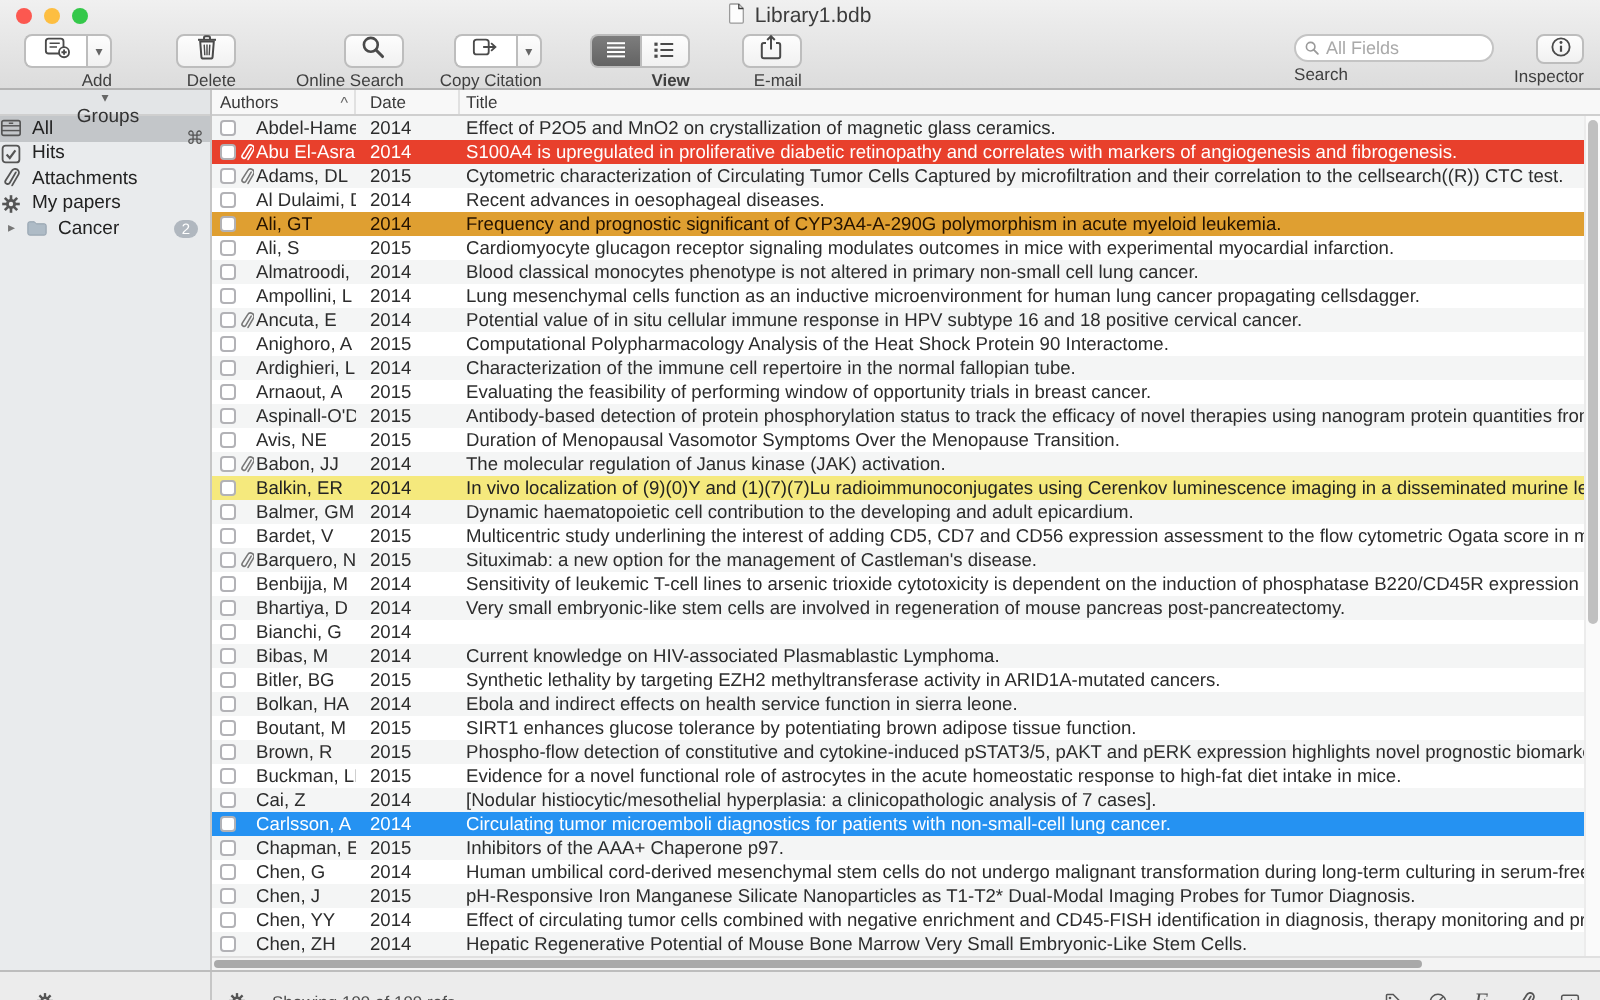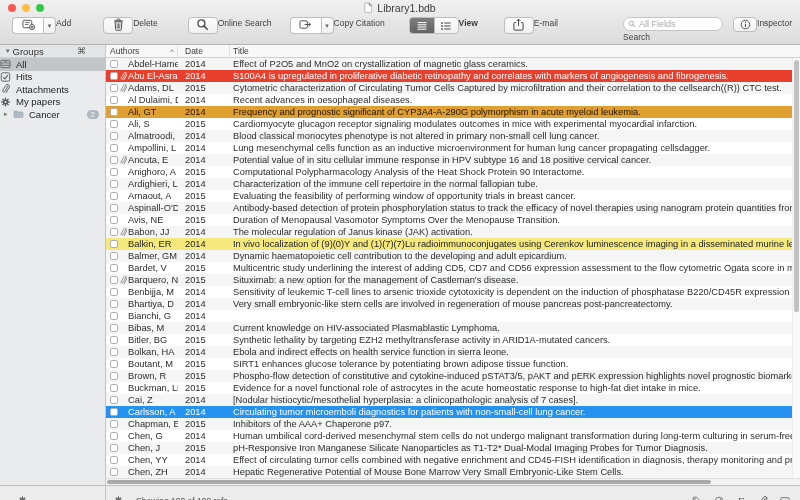--- a/index.html
+++ b/index.html
@@ -9,21 +9,21 @@
   
   .chrome { height:45px; background:linear-gradient(#f0f0f0,#dcdcdc); border-bottom:1px solid #b3b3b3; position:relative; }
   .titlebar { height:16px; display:flex; align-items:center; justify-content:center; position:relative; }
   .lights { position:absolute; left:8px; top:4px; display:flex; gap:6px; }
   .light { width:8px; height:8px; border-radius:50%; }
   .light.r { background:var(--traffic_red); } .light.y { background:var(--traffic_yellow); } .light.g { background:var(--traffic_green); }
   .wtitle { font-size:10.5px; color:#3c3c3c; display:flex; align-items:center; gap:4px; }
   .wtitle svg { width:9px; height:11px; }
 
   .toolbar { display:flex; align-items:flex-start; padding:1px 8px 0 12px; }
-  .tb-group { display:flex; flex-direction:row; align-items:flex-start; }
+  .tb-group { display:flex; flex-direction:column; align-items:flex-end; }
   .tb-label { font-size:8.5px; color:#3f3f3f; margin-top:1px; white-space:nowrap; }
   .btn { height:17px; background:linear-gradient(#fdfdfd,#f1f1f1); border:1px solid #bdbdbd; border-radius:4px; display:flex; align-items:center; justify-content:center; color:#4a4a4a; }
   .btn svg { width:13px; height:13px; }
   .split { display:flex; }
   .split .main { width:31px; border-right:0; border-radius:4px 0 0 4px; }
   .split .drop { width:13px; border-radius:0 4px 4px 0; font-size:7px; color:#666; }
   .single { width:30px; }
   .seg { display:flex; }
   .seg .sg { width:25px; height:17px; border:1px solid #bdbdbd; display:flex; align-items:center; justify-content:center; }
   .seg .sg:first-child { border-radius:4px 0 0 4px; border-right:0; }
@@ -35,21 +35,21 @@
   .searchfield { width:100px; height:14px; border:1px solid #c4c4c4; border-radius:8px; background:#fff; display:flex; align-items:center; padding:0 4px; }
   .searchfield svg { width:8px; height:8px; color:#9a9a9a; flex:0 0 auto; }
   .searchfield input { border:0; outline:0; width:100%; font-size:9px; margin-left:3px; background:transparent; color:#333; }
   .searchfield input::placeholder { color:#a9a9a9; }
   .insp { width:24px; height:15px; }
   .insp svg { width:11px; height:11px; }
 
   
   .content { display:flex; height:440px; }
   .sidebar { width:106px; flex:0 0 106px; background:#e9ebed; border-right:1px solid #c6c6c6; font-size:9.5px; }
-  .sb-header { height:13px; display:flex; align-items:center; padding:0 19px 0 6px; border-bottom:1px solid #cfcfcf; background:#e3e5e7; color:#333; }
+  .sb-header { height:13px; display:flex; align-items:center; padding:0 3px 0 6px; border-bottom:1px solid #cfcfcf; background:#e3e5e7; color:#333;flex-direction:column; }
   .sb-header .disc { font-size:7px; color:#666; margin-right:3px; }
   .sb-header .cmd { margin-left:auto; color:#555; font-size:9px; }
   .sb-item { height:12.5px; display:flex; align-items:center; color:#222; }
   .sb-item.sel { background:var(--sidebar_selected); }
   .sb-item.top { padding-left:4px; }
   .sb-item .disc { width:9px; font-size:7px; color:#777; }
   .sb-ic { width:12px; height:10px; margin-right:4px; color:#555; display:inline-flex; align-items:center; }
   .sb-ic svg { width:11px; height:10px; }
   .badge { margin-left:auto; margin-right:6px; background:#b0b7bf; color:#fff; font-size:7.5px; line-height:9px; padding:0 4px; border-radius:5px; }
 

